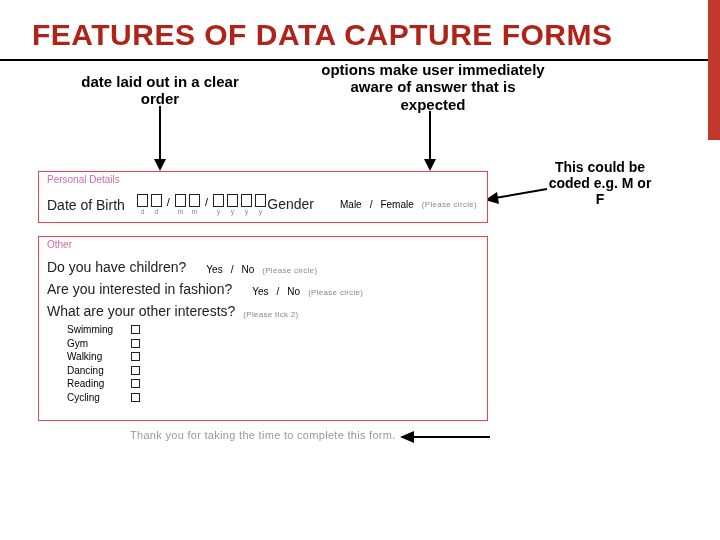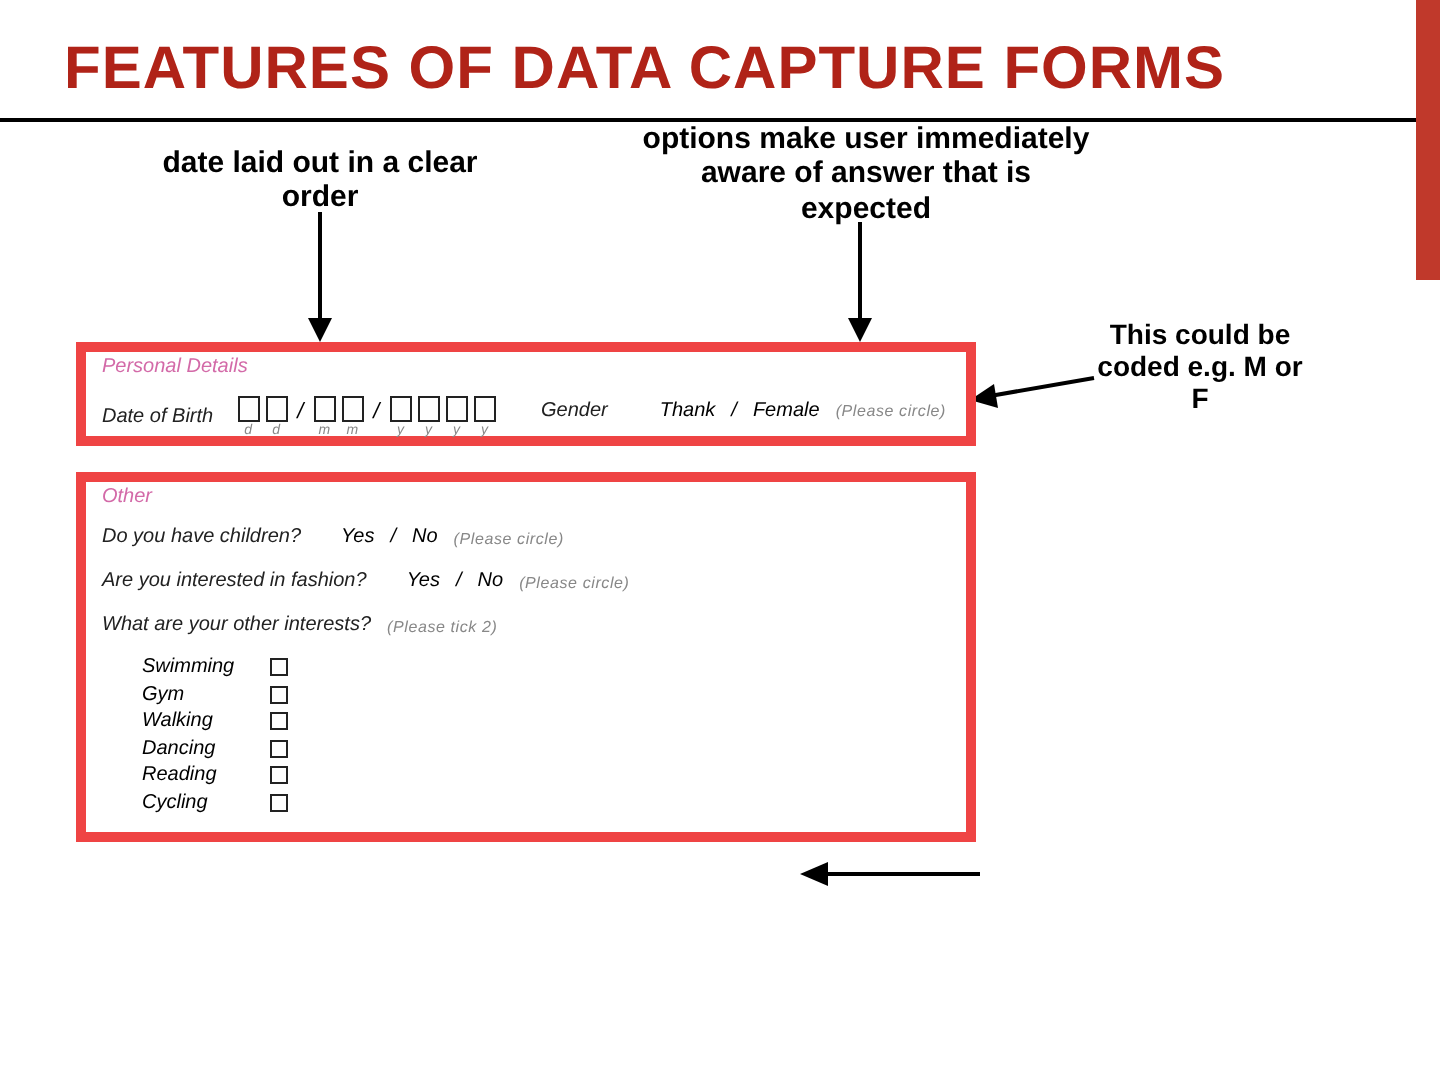--- a/index.html
+++ b/index.html
@@ -49,35 +49,34 @@
     position: absolute;
     font-weight: 700;
     font-size: 14px;
     color: #000;
     text-align: center;
     line-height: 1.15;
   }
   
   .form-box {
     position: absolute;
-    border: 5px solid #ef4444;
+    border: 1px solid #ef4444;
     background: #fff;
-    font-style: italic;
   }
   .box1 { left: 38px; top: 110px; width: 450px; height: 52px; }
   .box2 { left: 38px; top: 175px; width: 450px; height: 185px; padding-left: 32px; }
   .section-label {
     position: absolute;
     color: #d36aa8;
     font-size: 10px;
     top: 2px;
     left: 8px;
   }
   .field-label {
-    font-size: 10px;
+    font-size: 14px;
     color: #222;
   }
   .tiny { font-size: 8px; color: #888; letter-spacing: 0.3px; }
   .date-row {
     position: absolute;
     left: 8px;
     top: 22px;
     display: flex;
     align-items: center;
     gap: 3px;
@@ -199,21 +198,21 @@
           <span class="sub">y</span>
         </span>
       <span class="cell-sub">
           <span class="box-cell"></span>
           <span class="sub">y</span>
         </span>
     </div>
     <div class="gender-row">
       <span class="field-label">Gender</span>
       <span style="width:10px"></span>
-      <span>Thank</span>
+      <span>Male</span>
       <span>/</span>
       <span>Female</span>
       <span class="tiny">(Please circle)</span>
     </div>
   </div>
 
   <div class="form-box box2">
     <div class="section-label">Other</div>
 
     <div class="ynrow" style="left:8px; top:22px;">
@@ -260,14 +259,15 @@
           <span style="width:50px">Reading</span>
           <span class="chk"></span>
         </div>
       <div class="row">
           <span style="width:50px">Cycling</span>
           <span class="chk"></span>
         </div>
     </div>
   </div>
 
+  <div class="thanks">Thank you for taking the time to complete this form.</div>
 
 </div>
 
 </body></html>

